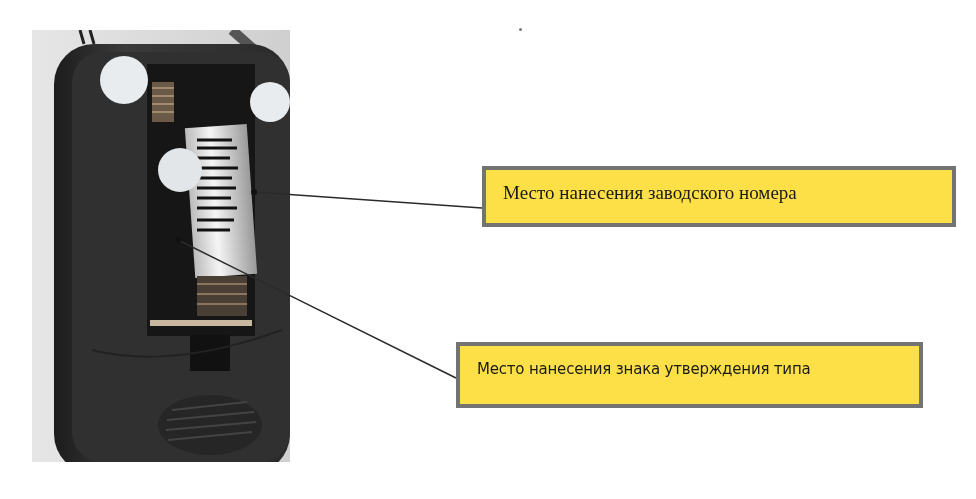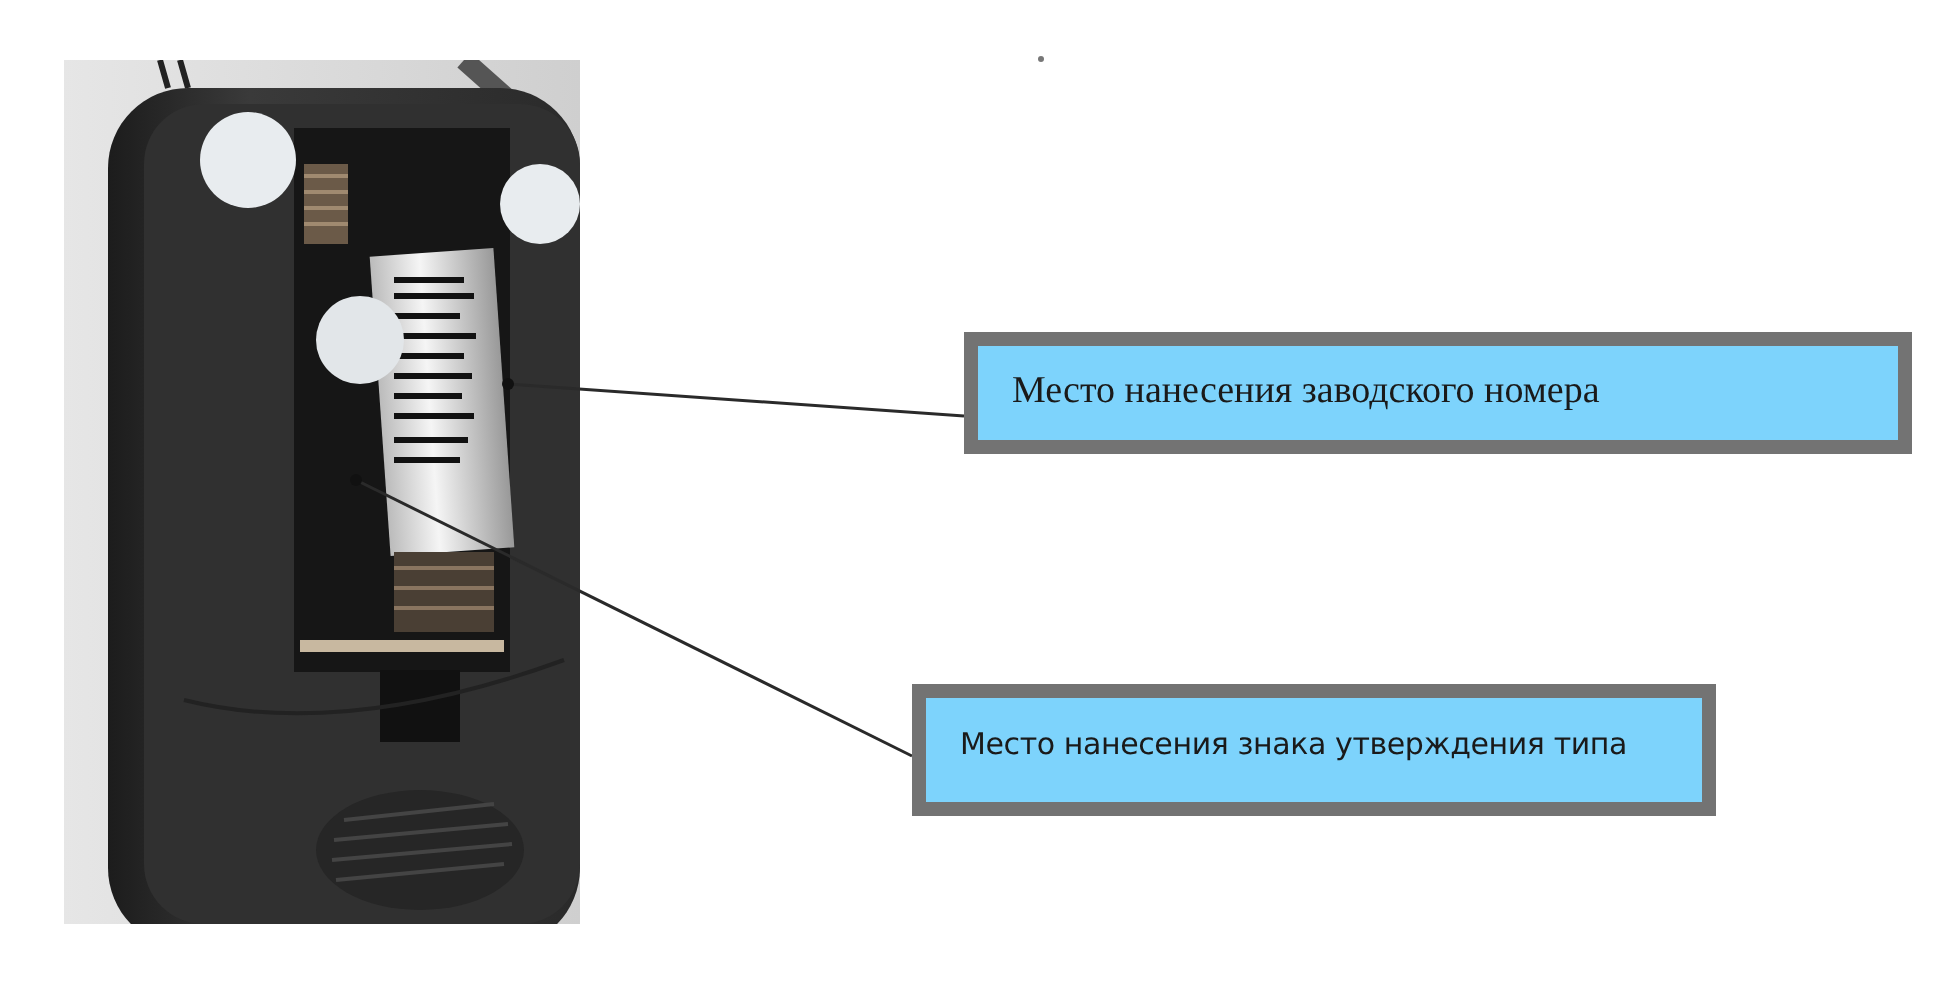--- a/index.html
+++ b/index.html
@@ -1,21 +1,21 @@
 <!DOCTYPE html>
 <html><head>
 <meta charset="utf-8">
 <style>
   html, body { margin:0; padding:0; background:#ffffff; }
   body { width:976px; height:499px; position:relative; overflow:hidden; font-family:"Liberation Sans", sans-serif; }
   .photo { position:absolute; left:32px; top:30px; width:258px; height:432px; background:#d9d9d9; overflow:hidden; }
   .photo svg { display:block; }
-  .callout-box { position:absolute; background:#7dd3fc; border:7px solid #737373; box-sizing:border-box; color:#1a1a1a; }
+  .callout-box { position:absolute; background:#fde047; border:4px solid #737373; box-sizing:border-box; color:#1a1a1a; }
   #box1 { left:482px; top:166px; width:474px; height:61px; padding:12px 0 0 17px; font-family:"Liberation Serif", serif; font-size:19px; }
-  #box2 { left:456px; top:342px; width:402px; height:66px; padding:14px 0 0 17px; font-family:"DejaVu Sans", sans-serif; font-size:15px; letter-spacing:-0.2px; }
+  #box2 { left:456px; top:342px; width:467px; height:66px; padding:14px 0 0 17px; font-family:"DejaVu Sans", sans-serif; font-size:15px; letter-spacing:-0.2px; }
   .leaders { position:absolute; left:0; top:0; }
   .dot { position:absolute; width:3px; height:3px; border-radius:50%; background:#777; left:519px; top:28px; }
 </style>
 </head>
 <body>
 
 <div class="photo">
   <svg width="258" height="432" viewBox="0 0 258 432">
     <defs>
       <linearGradient id="bg" x1="0" x2="1">

